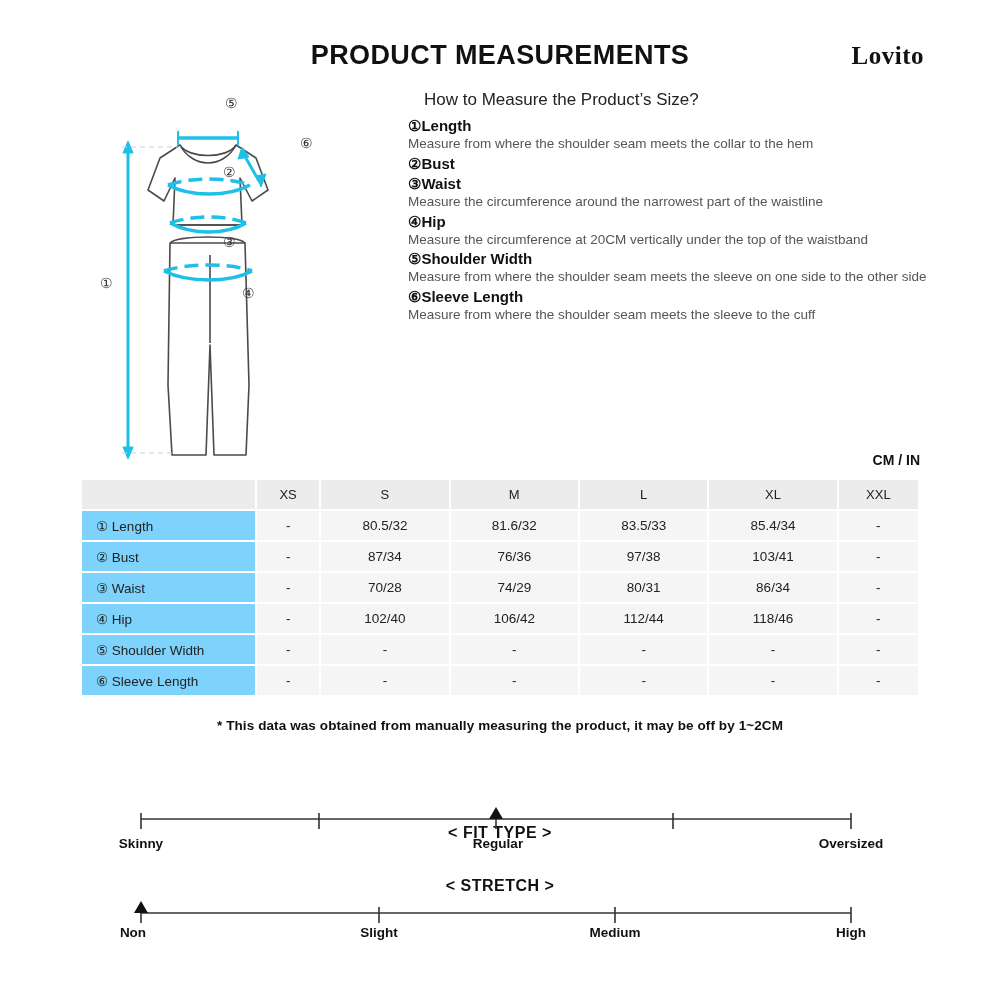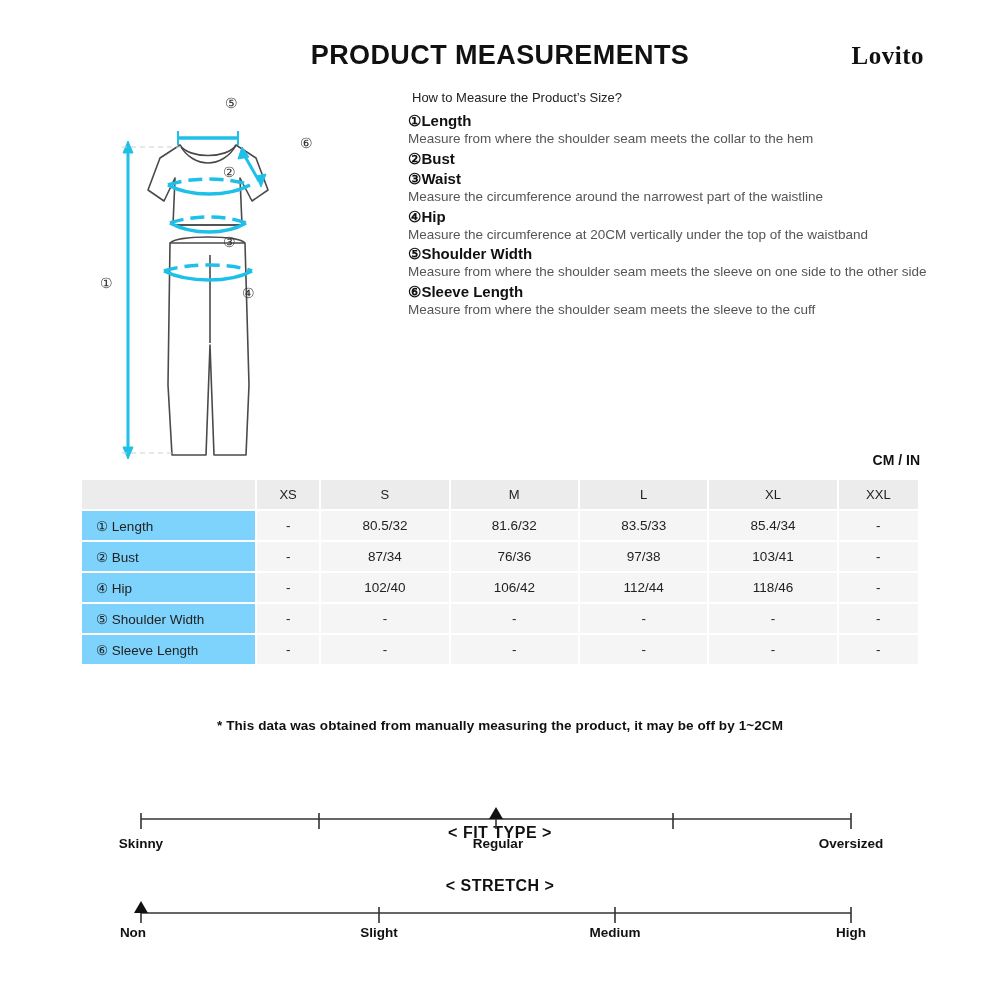--- a/index.html
+++ b/index.html
@@ -25,21 +25,21 @@
     font-family: "Liberation Serif", serif;
     letter-spacing: 0.5px;
   }
 
   
   .diagram { position: absolute; left: 60px; top: 85px; width: 340px; height: 380px; }
 
   
   .howto { position: absolute; left: 408px; top: 90px; width: 530px; }
   .howto h2 {
-    margin: 0 0 7px 4px; font-size: 13px; font-weight: normal; color: #222;
+    margin: 0 0 7px 16px; font-size: 17px; font-weight: normal; color: #222;
   }
   .howto .item-title { font-size: 15px; font-weight: bold; color: #111; margin-top: 2px; }
   .howto .item-desc { font-size: 13.5px; color: #555; line-height: 1.32; margin-bottom: 1px; }
 
   
   .units {
     position: absolute; right: 80px; top: 452px;
     font-size: 14px; font-weight: bold; color: #111;
   }
 
@@ -191,20 +191,29 @@
           <td class="val">85.4/34</td>
           <td class="val">-</td>
         </tr>
         <tr>
           <td class="rowhead">② Bust</td>
           <td class="val">-</td>
           <td class="val">87/34</td>
           <td class="val">76/36</td>
           <td class="val">97/38</td>
           <td class="val">103/41</td>
+          <td class="val">-</td>
+        </tr>
+        <tr>
+          <td class="rowhead">③ Waist</td>
+          <td class="val">-</td>
+          <td class="val">70/28</td>
+          <td class="val">74/29</td>
+          <td class="val">80/31</td>
+          <td class="val">86/34</td>
           <td class="val">-</td>
         </tr>
         <tr>
           <td class="rowhead">④ Hip</td>
           <td class="val">-</td>
           <td class="val">102/40</td>
           <td class="val">106/42</td>
           <td class="val">112/44</td>
           <td class="val">118/46</td>
           <td class="val">-</td>

